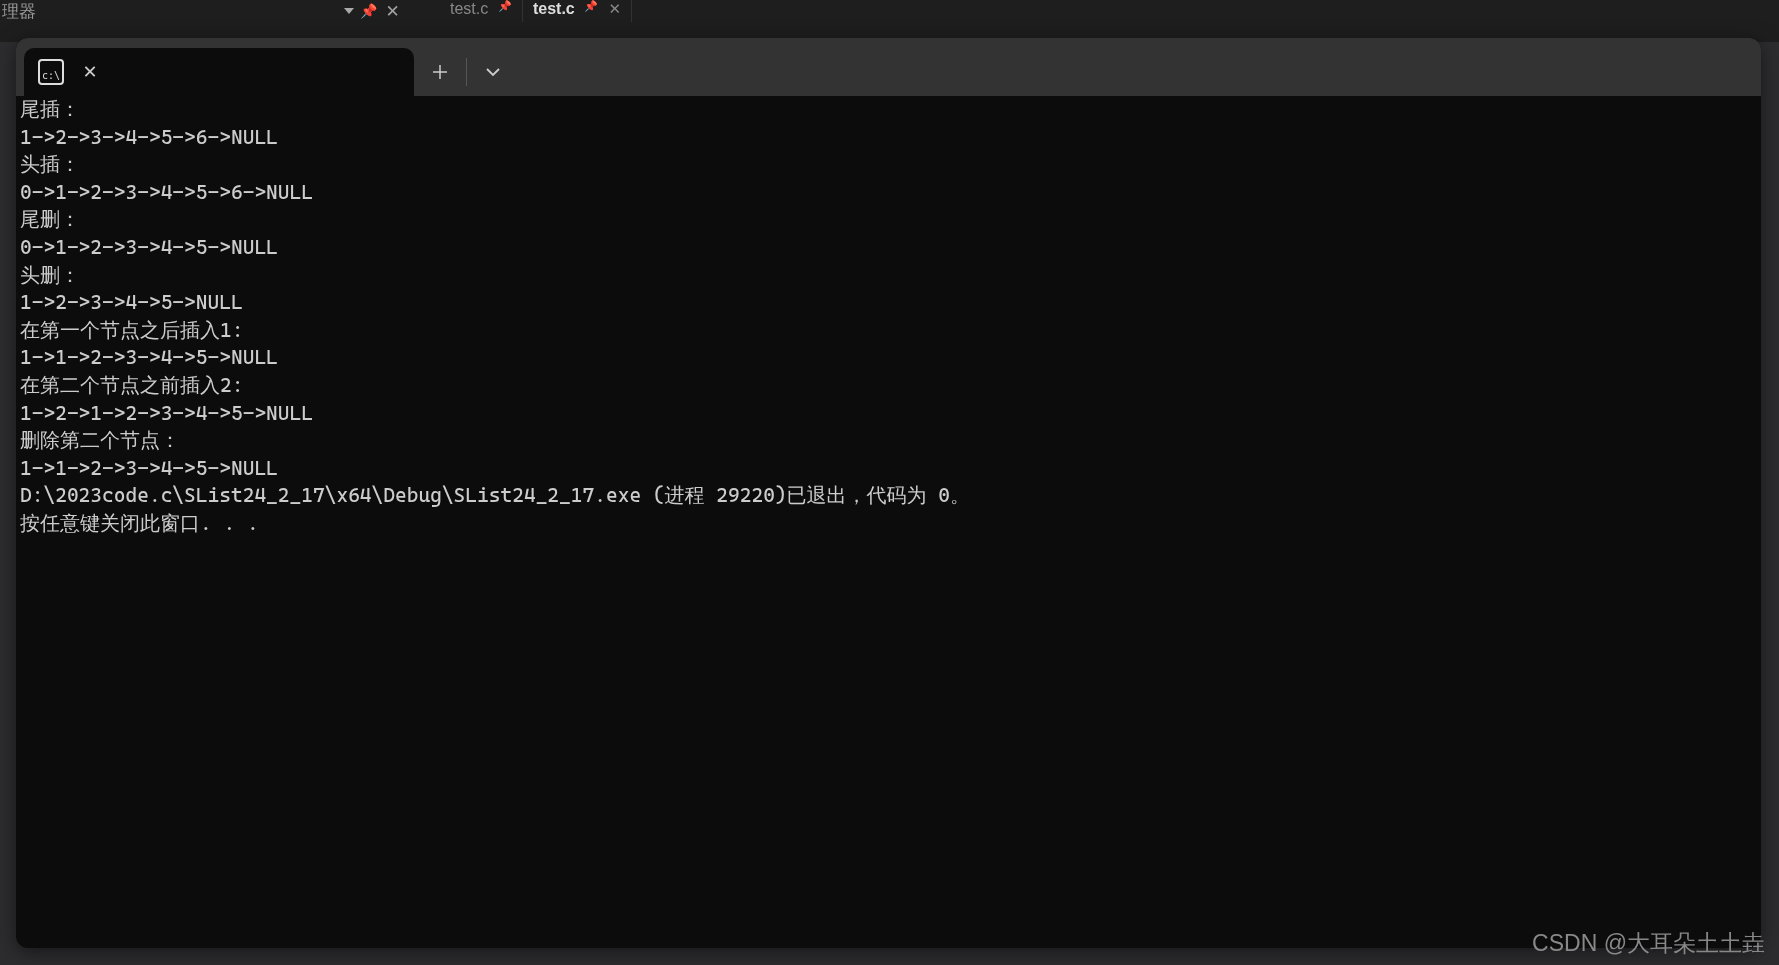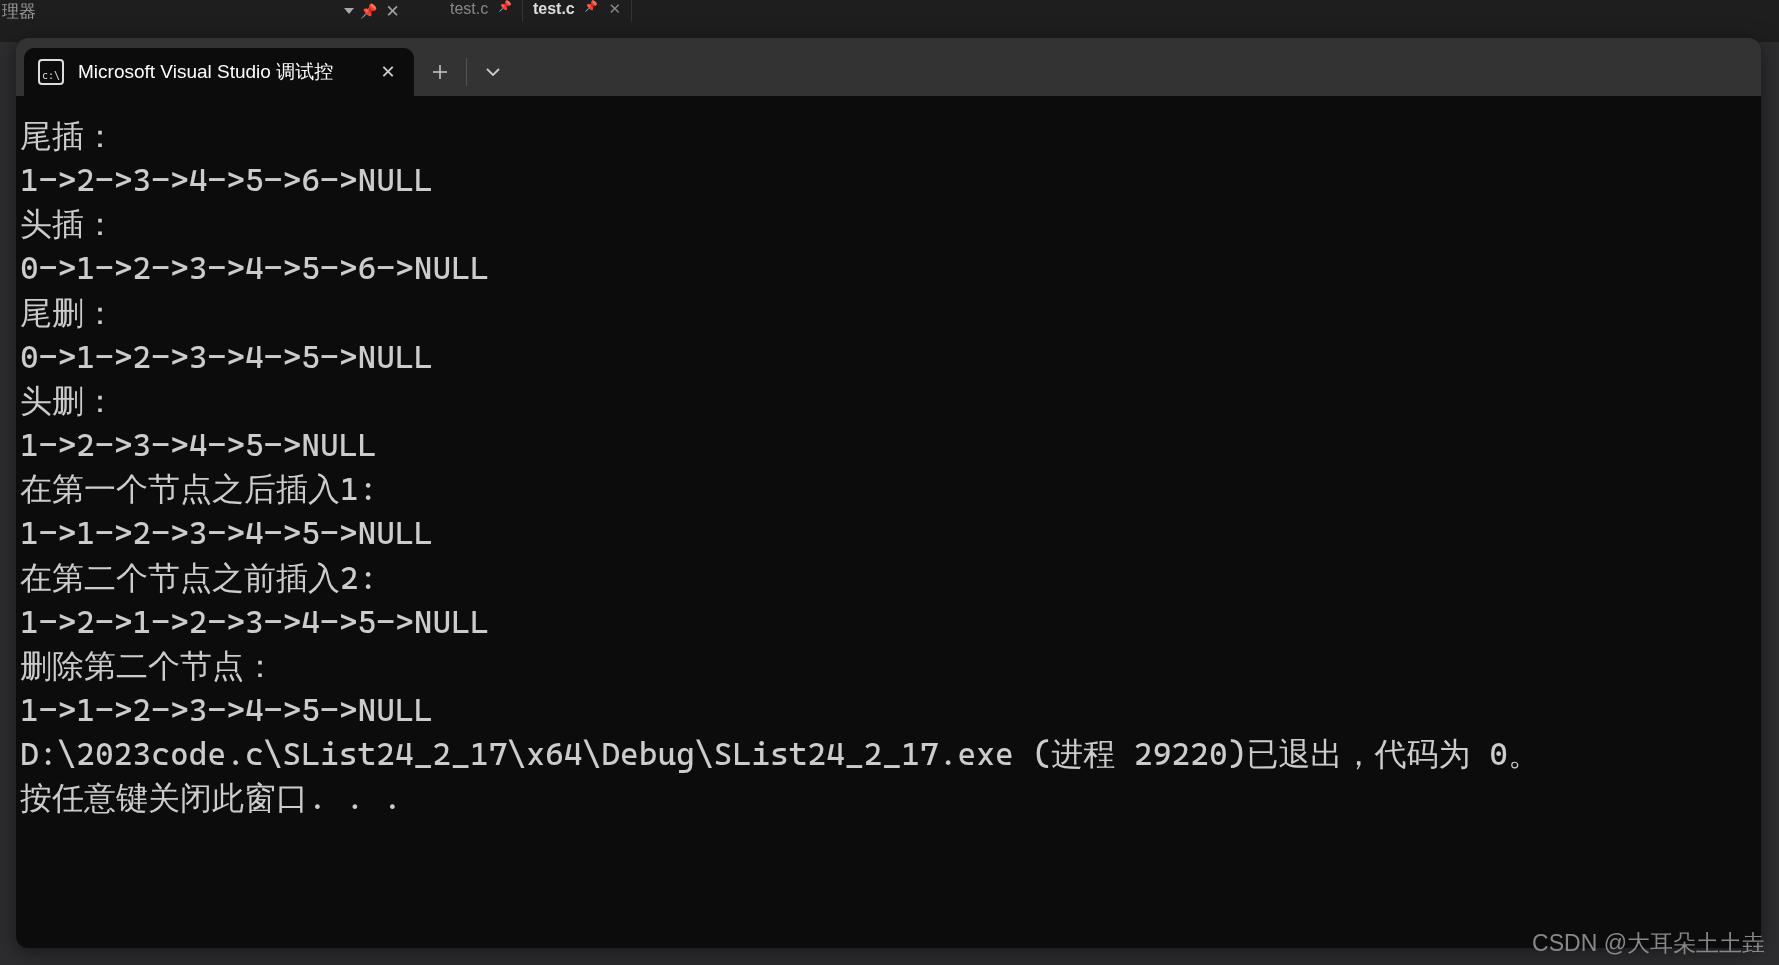--- a/index.html
+++ b/index.html
@@ -110,24 +110,24 @@
       color: #ccc;
       font-size: 20px;
       cursor: pointer;
     }
     .tab-divider {
       width: 1px;
       height: 28px;
       background: #555;
     }
     .terminal-content {
-      padding: 18px 4px;
+      padding: 0 4px;
       color: #cccccc;
       font-family: "Cascadia Mono", "Consolas", monospace;
-      font-size: 32px;
+      font-size: 20px;
       line-height: 1.38;
       white-space: pre-wrap;
     }
     .watermark {
       position: absolute;
       bottom: 6px;
       right: 14px;
       color: #888;
       font-size: 23px;
     }
@@ -211,21 +211,20 @@
 </div>
 
 <div class="editor-bg"></div>
 
 <div class="terminal-window">
   <div class="terminal-tabbar">
     <div class="terminal-tab">
       <div class="terminal-tab-icon">
         <span class="terminal-tab-icon-inner">c:\</span>
       </div>
-      <span class="terminal-tab-title">Microsoft Visual Studio 调试控</span>
       <span class="tab-close">✕</span>
     </div>
     <div class="tab-actions">
       <div class="tab-action-btn">
         <svg width="18" height="18" viewBox="0 0 18 18">
           <path d="M9 2 L9 16 M2 9 L16 9" stroke="#ccc" stroke-width="1.5" fill="none"></path>
         </svg>
       </div>
       <div class="tab-divider"></div>
       <div class="tab-action-btn">

